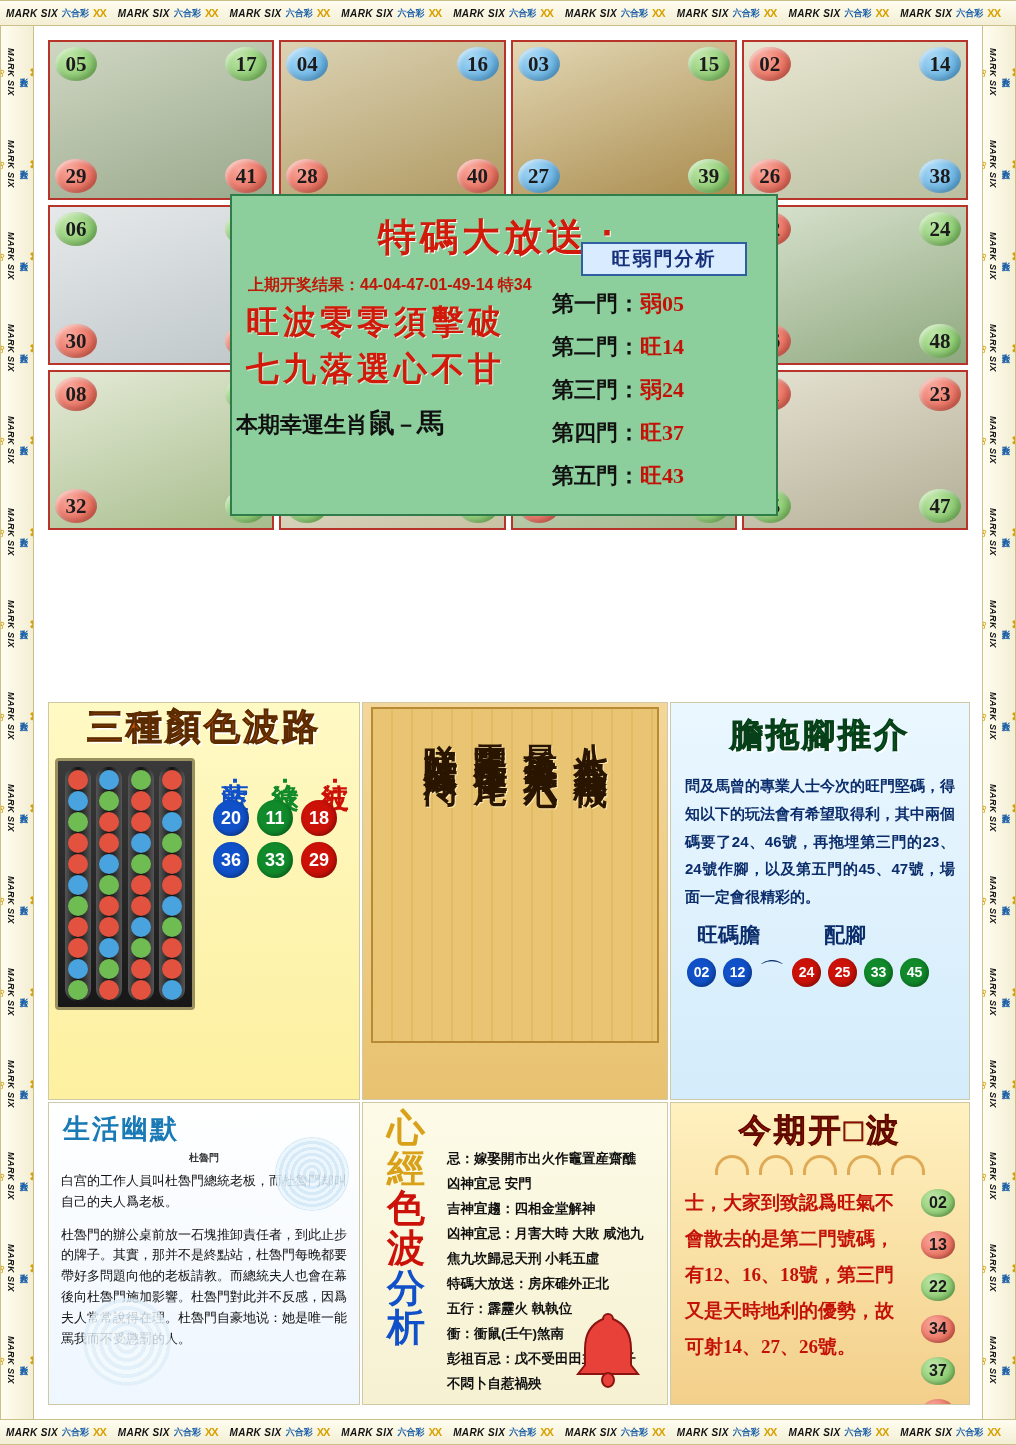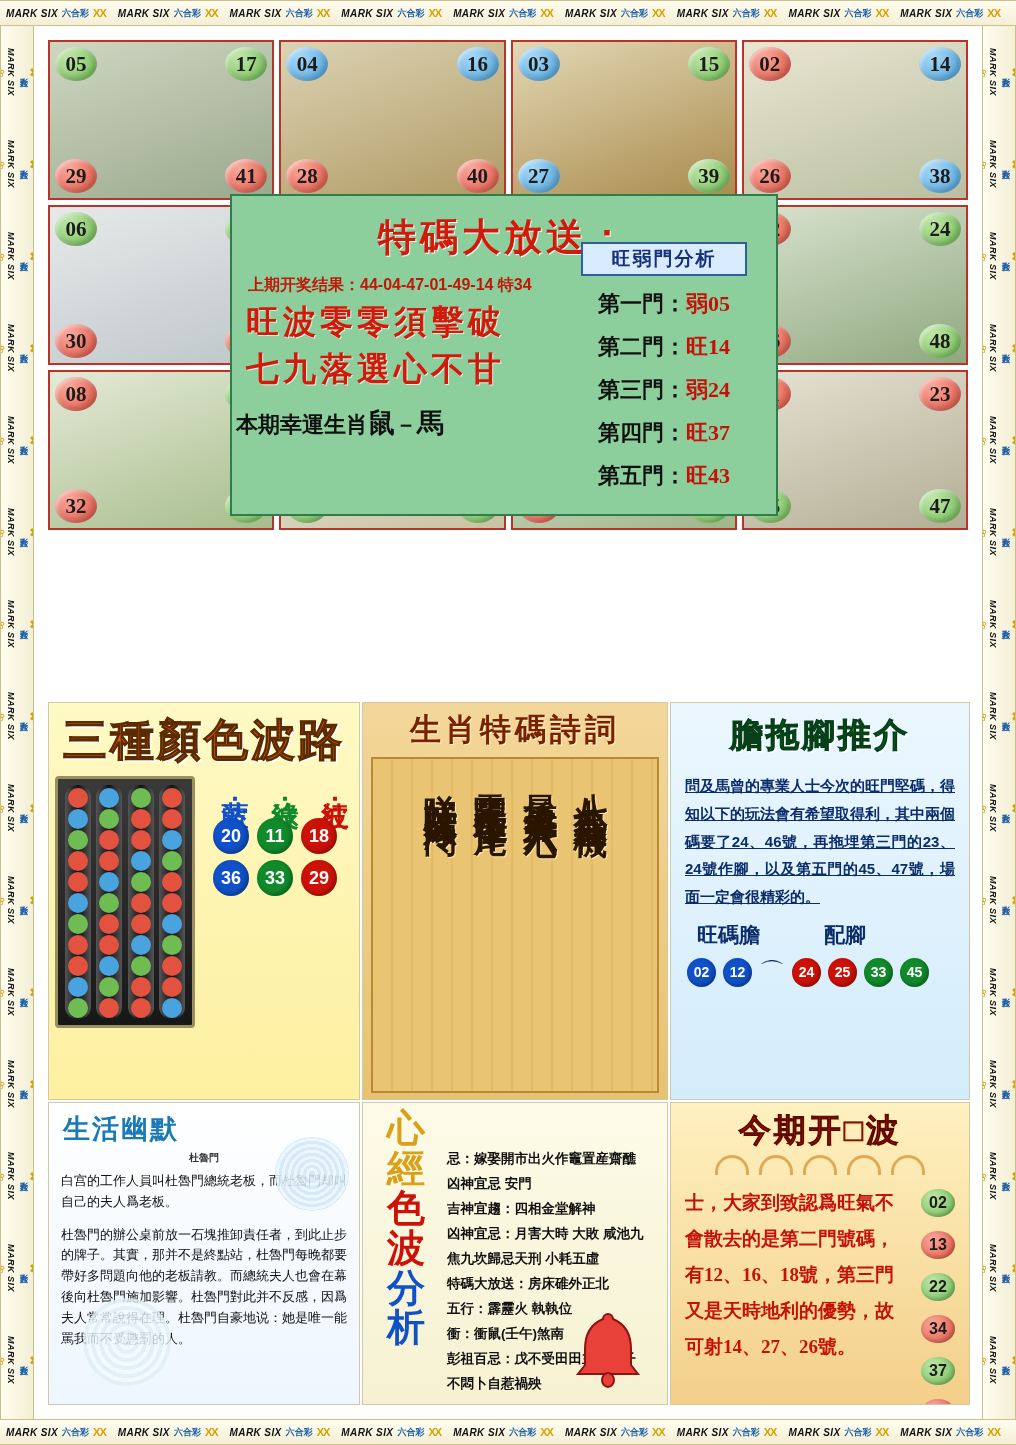--- a/index.html
+++ b/index.html
@@ -116,43 +116,43 @@
     position: absolute; right: 0; top: 0; width: 224px; height: 322px;
   }
   .gate-head {
     margin: 46px auto 0; width: 166px; height: 34px;
     background: #d9ecff; border: 2px solid #2f5fa0;
     display: flex; align-items: center; justify-content: center;
     font-size: 19px; font-weight: bold; color: #16307a;
     font-family: "Liberation Serif", serif; letter-spacing: 2px;
   }
   .gate-row {
-    display: flex; align-items: center; justify-content: center;
+    display: flex; align-items: center; 
     font-family: "Liberation Serif", serif;
     font-size: 22px; font-weight: bold; color: #111; margin-top: 13px;
   }
   .gate-row .v { color: #c41208; }
 
   
   .bottom {
     position: absolute; left: 14px; top: 676px;
     width: 920px; height: 703px;
     display: grid;
     grid-template-columns: 312px 306px 300px;
     grid-template-rows: 398px 303px;
     gap: 2px;
   }
   .panel { position: relative; overflow: hidden; border: 1px solid #cfc9a8; }
 
   
   .p1 { background: linear-gradient(#fff9c4,#fdf0a0); }
   .p1-title {
     font-family: "Liberation Serif", serif;
-    font-size: 44px; font-weight: bold; color: #e05a00;
-    text-align: center; padding-top: 8px; letter-spacing: 3px;
+    font-size: 36px; font-weight: bold; color: #e05a00;
+    text-align: center; padding-top: 0; letter-spacing: 3px;
     -webkit-text-stroke: 1px #5a2a00;
     text-shadow: 2px 2px 0 #fff;
   }
   .p1-body { display: flex; padding: 6px; gap: 6px; }
   .tube-box {
     width: 140px; height: 252px;
     background: linear-gradient(#3a3a3a,#171717);
     border: 3px solid #9a8f5e; border-radius: 4px;
     display: flex; justify-content: space-around; padding: 6px 4px;
   }
@@ -195,21 +195,21 @@
 
   
   .p3 { background: linear-gradient(#eaf7ff,#d4ecfb); }
   .p3-title {
     font-family: "Liberation Serif", serif; font-size: 33px; font-weight: bold;
     color: #0a7a2e; text-align: center; padding-top: 10px; letter-spacing: 3px;
     -webkit-text-stroke: 1px #063f18; text-shadow: 2px 2px 0 #fff;
   }
   .p3-text {
     font-size: 15px; color: #0b2d6b; line-height: 1.85;
-    padding: 14px 14px 0; text-align: justify; font-weight: bold; text-decoration: underline;
+    padding: 14px 14px 0; text-align: justify; font-weight: bold;
   }
   .p3-labels { display: flex; gap: 64px; padding: 10px 0 0 26px; }
   .p3-lab { font-family: "Liberation Serif", serif; font-size: 21px;
             font-weight: bold; color: #0b2d6b; }
   .p3-balls { display: flex; gap: 7px; padding: 6px 0 0 16px; align-items: center;}
   .p3-ball { width: 29px; height: 29px; border-radius: 50%; color: #fff;
              font-size: 14px; font-weight: bold;
              display: flex; align-items: center; justify-content: center;
              box-shadow: inset -2px -2px 4px rgba(0,0,0,.3);}
   .brace { font-size: 26px; color: #0b2d6b; }
@@ -708,21 +708,20 @@
                 <div class="wnum" style="background:#1050c8">36</div>
                 <div class="wnum" style="background:#108a2a">33</div>
                 <div class="wnum" style="background:#cc1108">29</div>
               </div>
           </div>
         </div>
       </div>
     </div>
 
     <div class="panel p2">
-      <div class="p2-title">生肖特碼詩詞</div>
       <div class="p2-plaque" id="poemCols">
           <div class="p2-col">八七連八合神機</div>
           <div class="p2-col">最後看好六六七</div>
           <div class="p2-col">零零歸位零作尾</div>
           <div class="p2-col">睇好八六爆冷門</div>
         </div>
     </div>
 
     <div class="panel p3">
       <div class="p3-title">膽拖腳推介</div>

